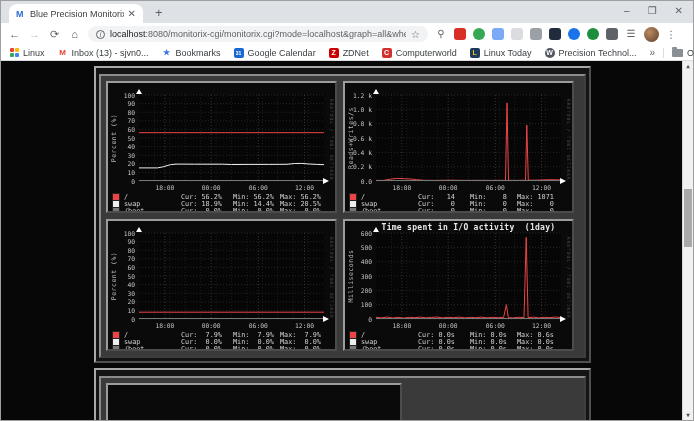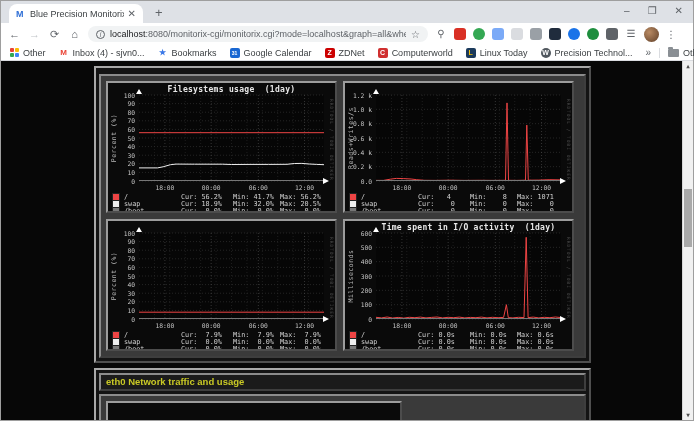--- a/index.html
+++ b/index.html
@@ -123,26 +123,26 @@
   </div>
 
   <div class="bookmarks">
     <span class="bm">
       <span class="ico-apps">
           <i style="background:#ea4335"></i>
           <i style="background:#fbbc04"></i>
           <i style="background:#34a853"></i>
           <i style="background:#4285f4"></i>
         </span>
-      <span>Other</span>
+      <span>Linux</span>
     </span>
     <span id="bm-items" style="display:flex;gap:13px;align-items:center">
         <span class="bm">
           <span class="bm-ico" style="color: rgb(234, 67, 53);">M</span>
-          <span>Inbox (4) - sjvn0...</span>
+          <span>Inbox (13) - sjvn0...</span>
         </span>
         <span class="bm">
           <span class="bm-ico" style="color: rgb(59, 120, 231);">★</span>
           <span>Bookmarks</span>
         </span>
         <span class="bm">
           <span class="bm-ico" style="color: rgb(255, 255, 255); background: rgb(25, 103, 210); font-size: 5px;">31</span>
           <span>Google Calendar</span>
         </span>
         <span class="bm">
@@ -169,21 +169,20 @@
         <span class="ico-folder"></span>
         <span>Other bookmarks</span>
       </span>
     </span>
   </div>
 
   <div class="page">
     <div class="section first">
       <div class="graphs" id="graphs-0">
           <div class="panel" style="width: 231px; height: 132px;">
-            <div class="g-title" style="left: 31px; width: 185px; font-size: 8px;">Filesystems usage  (1day)</div>
             <div class="g-ylab" style="left: 1px; top: 12px; width: 10px; height: 86px;">
               <span>Percent (%)</span>
             </div>
             <svg width="197" height="98" viewBox="-6 -7 197 98" class="g-svg" style="left: 25px; top: 5px;">
               <rect x="0" y="0" width="185" height="86" fill="#060606"></rect>
               <line x1="0" y1="86" x2="185" y2="86" stroke="#3a3a3a" stroke-width="0.6" stroke-dasharray="1,2"></line>
               <line x1="0" y1="77.4" x2="185" y2="77.4" stroke="#3a3a3a" stroke-width="0.6" stroke-dasharray="1,2"></line>
               <line x1="0" y1="68.8" x2="185" y2="68.8" stroke="#3a3a3a" stroke-width="0.6" stroke-dasharray="1,2"></line>
               <line x1="0" y1="60.2" x2="185" y2="60.2" stroke="#3a3a3a" stroke-width="0.6" stroke-dasharray="1,2"></line>
               <line x1="0" y1="51.6" x2="185" y2="51.6" stroke="#3a3a3a" stroke-width="0.6" stroke-dasharray="1,2"></line>
@@ -227,28 +226,28 @@
             <div class="g-ytick" style="left: 0px; width: 27px; top: 8.5px;">100</div>
             <div class="g-xtick" style="left: 56.9px; top: 101px;">18:00</div>
             <div class="g-xtick" style="left: 103.15px; top: 101px;">00:00</div>
             <div class="g-xtick" style="left: 150.325px; top: 101px;">06:00</div>
             <div class="g-xtick" style="left: 196.575px; top: 101px;">12:00</div>
             <div class="g-legend" style="top: 110px;">
               <div class="lg-row">
                 <span class="lg-sw" style="background: rgb(238, 68, 68);"></span>
                 <span class="lg-name">/</span>
                 <span class="lg-c">Cur: 56.2%</span>
-                <span class="lg-m">Min: 41.7%</span>
+                <span class="lg-m">Min: 56.2%</span>
                 <span class="lg-x">Max: 56.2%</span>
               </div>
               <div class="lg-row">
                 <span class="lg-sw" style="background: rgb(238, 238, 238);"></span>
                 <span class="lg-name">swap</span>
                 <span class="lg-c">Cur: 18.9%</span>
-                <span class="lg-m">Min: 32.0%</span>
+                <span class="lg-m">Min: 14.4%</span>
                 <span class="lg-x">Max: 20.5%</span>
               </div>
               <div class="lg-row">
                 <span class="lg-sw" style="background: rgb(119, 119, 119);"></span>
                 <span class="lg-name">/boot</span>
                 <span class="lg-c">Cur:  0.0%</span>
                 <span class="lg-m">Min:  0.0%</span>
                 <span class="lg-x">Max:  0.0%</span>
               </div>
             </div>
@@ -296,21 +295,21 @@
             <div class="g-ytick" style="left: 0px; width: 27px; top: 22.8333px;">1.0 k</div>
             <div class="g-ytick" style="left: 0px; width: 27px; top: 8.5px;">1.2 k</div>
             <div class="g-xtick" style="left: 56.9px; top: 101px;">18:00</div>
             <div class="g-xtick" style="left: 103.15px; top: 101px;">00:00</div>
             <div class="g-xtick" style="left: 150.325px; top: 101px;">06:00</div>
             <div class="g-xtick" style="left: 196.575px; top: 101px;">12:00</div>
             <div class="g-legend" style="top: 110px;">
               <div class="lg-row">
                 <span class="lg-sw" style="background: rgb(238, 68, 68);"></span>
                 <span class="lg-name">/</span>
-                <span class="lg-c">Cur:   4</span>
+                <span class="lg-c">Cur:   14</span>
                 <span class="lg-m">Min:    8</span>
                 <span class="lg-x">Max: 1071</span>
               </div>
               <div class="lg-row">
                 <span class="lg-sw" style="background: rgb(238, 238, 238);"></span>
                 <span class="lg-name">swap</span>
                 <span class="lg-c">Cur:    0</span>
                 <span class="lg-m">Min:    0</span>
                 <span class="lg-x">Max:    0</span>
               </div>
@@ -469,21 +468,20 @@
                 <span class="lg-c">Cur: 0.0s</span>
                 <span class="lg-m">Min: 0.0s</span>
                 <span class="lg-x">Max: 0.0s</span>
               </div>
             </div>
             <div class="g-wm">RRDTOOL / TOBI OETIKER</div>
           </div>
         </div>
     </div>
     <div class="section second">
-      <div class="sec-title">eth0 Network traffic and usage</div>
       <div class="graphs" id="graphs-1">
           <div class="panel" style="width: 296px; height: 132px;"></div>
         </div>
     </div>
     <div class="scrollbar">
       <span class="sb-arrow sb-up">▲</span>
       <span class="sb-thumb"></span>
       <span class="sb-arrow sb-down">▼</span>
     </div>
   </div>

